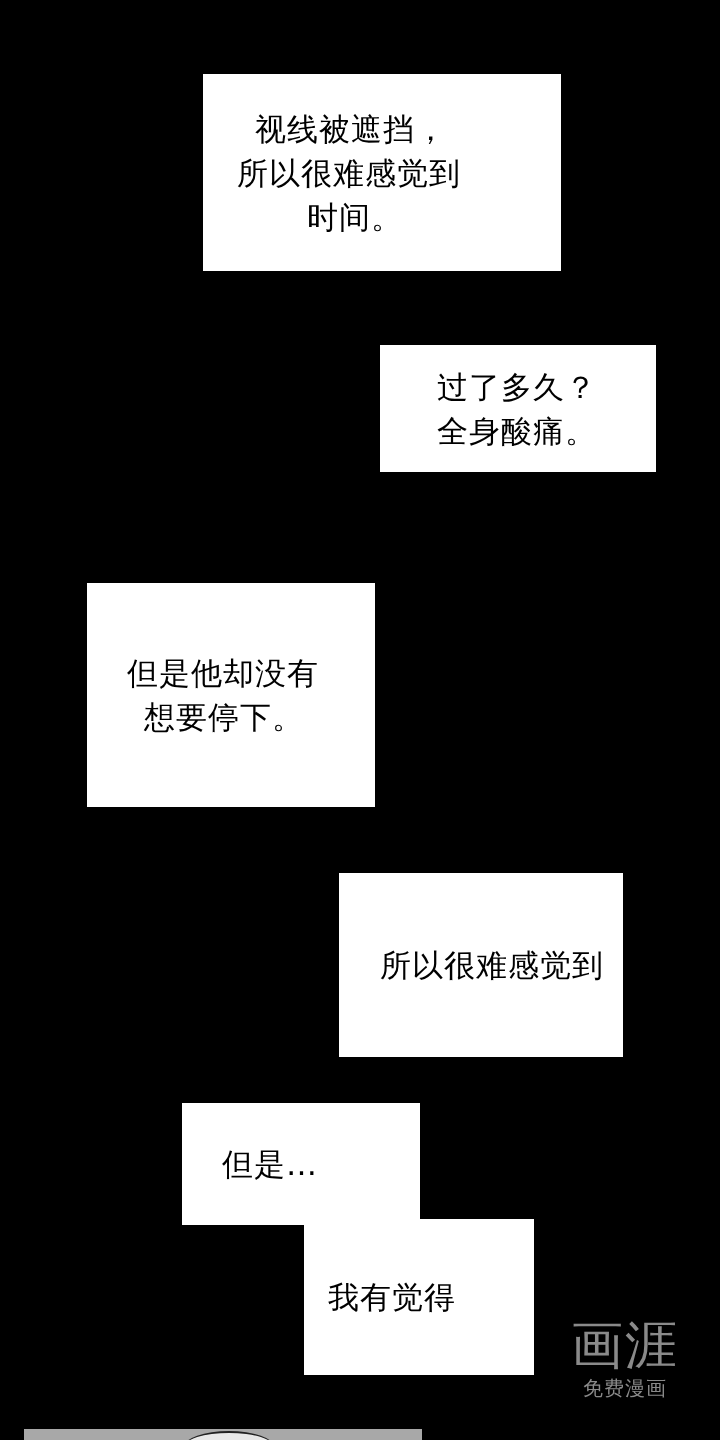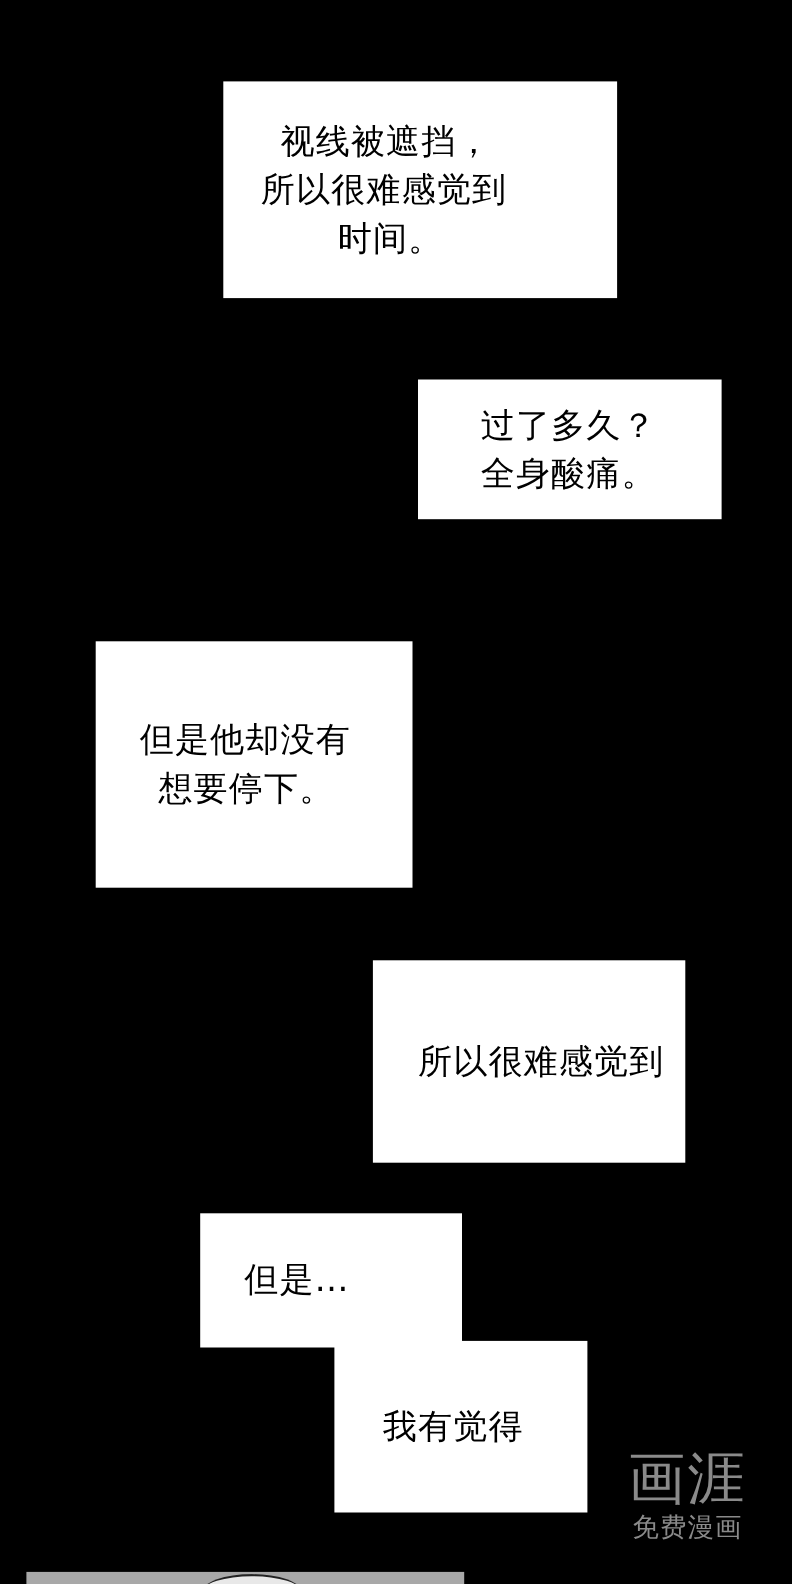--- a/index.html
+++ b/index.html
@@ -15,26 +15,26 @@
     }
     .box .line { white-space: nowrap; display: block; }
     #b1 { left: 203px; top: 74px; width: 358px; height: 197px; padding-left: 34px; }
     #b1 .l1 { padding-left: 18px; }
     #b1 .l3 { padding-left: 70px; }
     #b2 { left: 380px; top: 345px; width: 276px; height: 127px; padding-left: 57px; }
     #b3 { left: 87px; top: 583px; width: 288px; height: 224px; padding-left: 40px; }
     #b3 .l2 { padding-left: 17px; }
     #b4 { left: 339px; top: 873px; width: 284px; height: 184px; padding-left: 41px; }
     #b5 { left: 182px; top: 1103px; width: 238px; height: 122px; padding-left: 40px; }
-    #b6 { left: 304px; top: 1219px; width: 230px; height: 156px; padding-left: 44px; }
+    #b6 { left: 304px; top: 1219px; width: 230px; height: 156px; padding-left: 24px; }
     .wm {
       position: absolute; left: 560px; top: 1316px; width: 130px; color: #8a8a8a; text-align: center;
     }
     .wm .logo { font-size: 52px; line-height: 58px; font-weight: normal; letter-spacing: 2px; }
-    .wm .sub { font-size: 24px; line-height: 28px; letter-spacing: 1px; }
+    .wm .sub { font-size: 20px; line-height: 28px; letter-spacing: 1px; }
     .bottom-panel {
       position: absolute; left: 24px; top: 1429px; width: 398px; height: 11px; background: #a8a8a8;
       overflow: hidden;
     }
     .bottom-panel .curve {
       position: absolute; left: 160px; top: 2px; width: 90px; height: 30px;
       border-top: 2px solid #222; border-radius: 50% 50% 0 0; background: #e8e8e8;
     }
   </style>
 </head>

